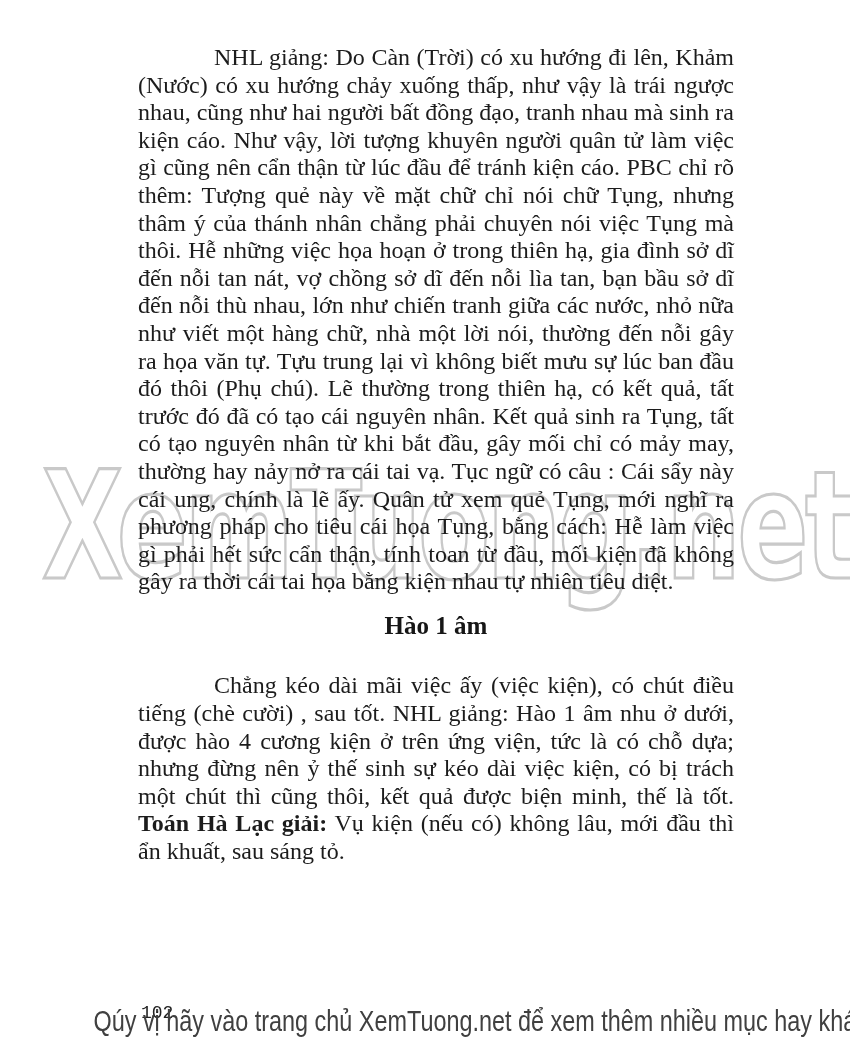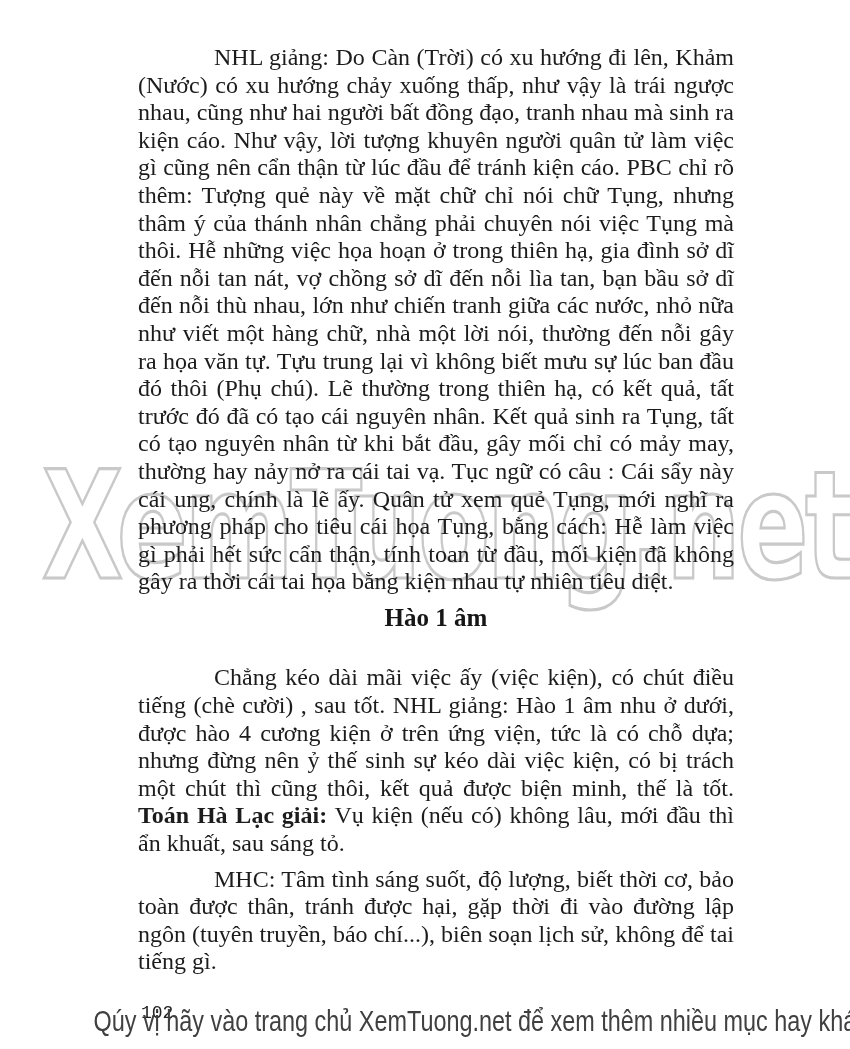--- a/index.html
+++ b/index.html
@@ -43,21 +43,21 @@
     color: #1c1c1c;
     font-size: 24px;
     line-height: 27.6px;
     text-align: justify;
   }
   .para {
     margin: 8px;
     text-indent: 76px;
   }
   .heading {
-    margin: 8px 0 33px 0;
+    margin: 16px 0 33px 0;
     text-indent: 0;
     text-align: center;
     font-size: 25px;
     font-weight: 700;
     color: #161616;
   }
   .seg.italic { }
   .seg.bold   { font-weight: 700; }
   .page-number {
     position: absolute;
@@ -91,20 +91,19 @@
 
   <div class="watermark">XemTuong.net</div>
 
   <div class="content">
     <p class="para"><span class="seg normal">NHL giảng: Do Càn (Trời) có xu hướng đi lên, Khảm (Nước) có xu hướng chảy xuống thấp, như vậy là trái ngược nhau, cũng như hai người bất đồng đạo, tranh nhau mà sinh ra kiện cáo. Như vậy, lời tượng khuyên người quân tử làm việc gì cũng nên cẩn thận từ lúc đầu để tránh kiện cáo. PBC chỉ rõ thêm: Tượng quẻ này về mặt chữ chỉ nói chữ Tụng, nhưng thâm ý của thánh nhân chẳng phải chuyên nói việc Tụng mà thôi. Hễ những việc họa hoạn ở trong thiên hạ, gia đình sở dĩ đến nỗi tan nát, vợ chồng sở dĩ đến nỗi lìa tan, bạn bầu sở dĩ đến nỗi thù nhau, lớn như chiến tranh giữa các nước, nhỏ nữa như viết một hàng chữ, nhà một lời nói, thường đến nỗi gây ra họa văn tự. Tựu trung lại vì không biết mưu sự lúc ban đầu đó thôi (Phụ chú). Lẽ thường trong thiên hạ, có kết quả, tất trước đó đã có tạo cái nguyên nhân. Kết quả sinh ra Tụng, tất có tạo nguyên nhân từ khi bắt đầu, gây mối chỉ có mảy may, thường hay nảy nở ra cái tai vạ. Tục ngữ có câu : Cái sẩy này cái ung, chính là lẽ ấy. Quân tử xem quẻ Tụng, mới nghĩ ra phương pháp cho tiêu cái họa Tụng, bằng cách: Hễ làm việc gì phải hết sức cẩn thận, tính toan từ đầu, mối kiện đã không gây ra thời cái tai họa bằng kiện nhau tự nhiên tiêu diệt.</span></p>
 
     <h2 class="heading">Hào 1 âm</h2>
 
     <p class="para"><span class="seg italic">Chẳng kéo dài mãi việc ấy </span><span class="seg normal">(việc kiện), </span><span class="seg italic">có chút điều tiếng </span><span class="seg normal">(chè cười) , </span><span class="seg italic">sau tốt.</span><span class="seg normal"> NHL giảng: Hào 1 âm nhu ở dưới, được hào 4 cương kiện ở trên ứng viện, tức là có chỗ dựa; nhưng đừng nên ỷ thế sinh sự kéo dài việc kiện, có bị trách một chút thì cũng thôi, kết quả được biện minh, thế là tốt. </span><span class="seg bold">Toán Hà Lạc giải:</span><span class="seg normal"> </span><span class="seg italic">Vụ kiện </span><span class="seg normal">(nếu có) </span><span class="seg italic">không lâu, mới đầu thì ẩn khuất, sau sáng tỏ.</span></p>
 
-    <p class="para"><span class="seg normal">MHC: Tâm tình sáng suốt, độ lượng, biết thời cơ, bảo toàn được thân, tránh được hại, gặp thời đi vào đường lập ngôn (tuyên truyền, báo chí...), biên soạn lịch sử, không để tai tiếng gì.</span></p>
   </div>
 
   <div class="page-number">102</div>
 
   <div class="footer"><span>Qúy vị hãy vào trang chủ </span><span class="brand">XemTuong.net</span><span> để xem thêm nhiều mục hay khác</span></div>
 
 </div>
 
 </body></html>

